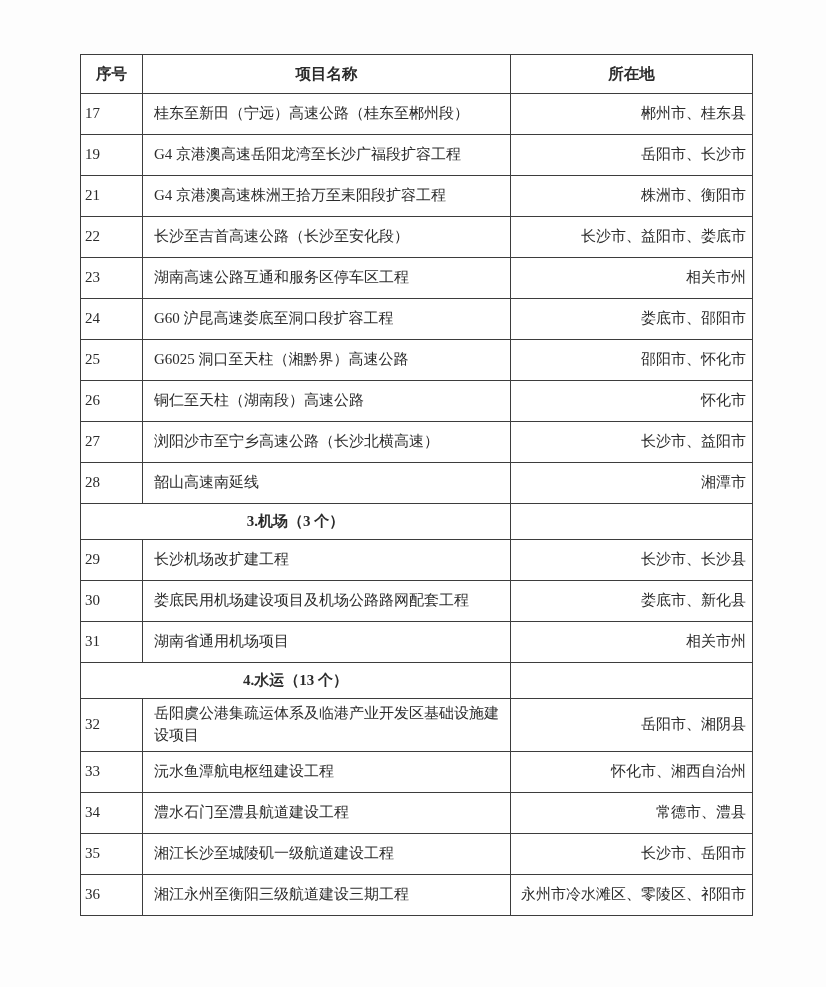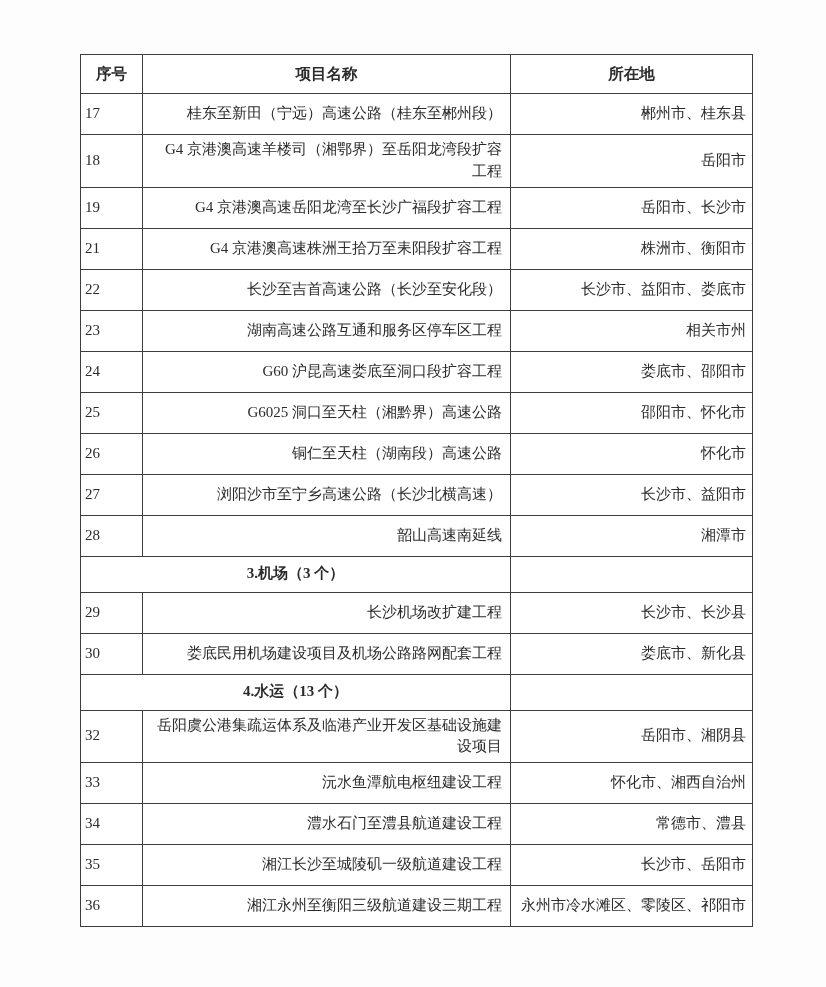--- a/index.html
+++ b/index.html
@@ -42,21 +42,21 @@
     padding: 2px 6px;
     font-size: 15.5px;
   }
   tr.data-row { height: 41px; }
   td.c-no {
     text-align: left;
     padding: 2px 4px;
     font-family: "Liberation Serif", "DejaVu Serif", serif;
   }
   td.c-name {
-    text-align: right;
+    text-align: left;
     padding: 4px 8px 4px 11px;
   }
   td.c-loc {
     text-align: right;
     padding: 4px 6px;
   }
   tr.section-row { height: 36px; }
   td.c-section {
     font-weight: bold;
     text-align: center;
@@ -79,25 +79,20 @@
         <th>序号</th>
         <th>项目名称</th>
         <th>所在地</th>
       </tr>
     </thead>
     <tbody>
       <tr class="data-row">
         <td class="c-no">17</td>
         <td class="c-name">桂东至新田（宁远）高速公路（桂东至郴州段）</td>
         <td class="c-loc">郴州市、桂东县</td>
-      </tr>
-      <tr class="data-row">
-        <td class="c-no">18</td>
-        <td class="c-name">G4 京港澳高速羊楼司（湘鄂界）至岳阳龙湾段扩容工程</td>
-        <td class="c-loc">岳阳市</td>
       </tr>
       <tr class="data-row">
         <td class="c-no">19</td>
         <td class="c-name">G4 京港澳高速岳阳龙湾至长沙广福段扩容工程</td>
         <td class="c-loc">岳阳市、长沙市</td>
       </tr>
       <tr class="data-row">
         <td class="c-no">21</td>
         <td class="c-name">G4 京港澳高速株洲王拾万至耒阳段扩容工程</td>
         <td class="c-loc">株洲市、衡阳市</td>
@@ -144,20 +139,25 @@
       <tr class="data-row">
         <td class="c-no">29</td>
         <td class="c-name">长沙机场改扩建工程</td>
         <td class="c-loc">长沙市、长沙县</td>
       </tr>
       <tr class="data-row">
         <td class="c-no">30</td>
         <td class="c-name">娄底民用机场建设项目及机场公路路网配套工程</td>
         <td class="c-loc">娄底市、新化县</td>
       </tr>
+      <tr class="data-row">
+        <td class="c-no">31</td>
+        <td class="c-name">湖南省通用机场项目</td>
+        <td class="c-loc">相关市州</td>
+      </tr>
       <tr class="section-row">
         <td class="c-section" colspan="2">4.水运（13 个）</td>
         <td class="c-loc"></td>
       </tr>
       <tr class="data-row">
         <td class="c-no">32</td>
         <td class="c-name">岳阳虞公港集疏运体系及临港产业开发区基础设施建设项目</td>
         <td class="c-loc">岳阳市、湘阴县</td>
       </tr>
       <tr class="data-row">

